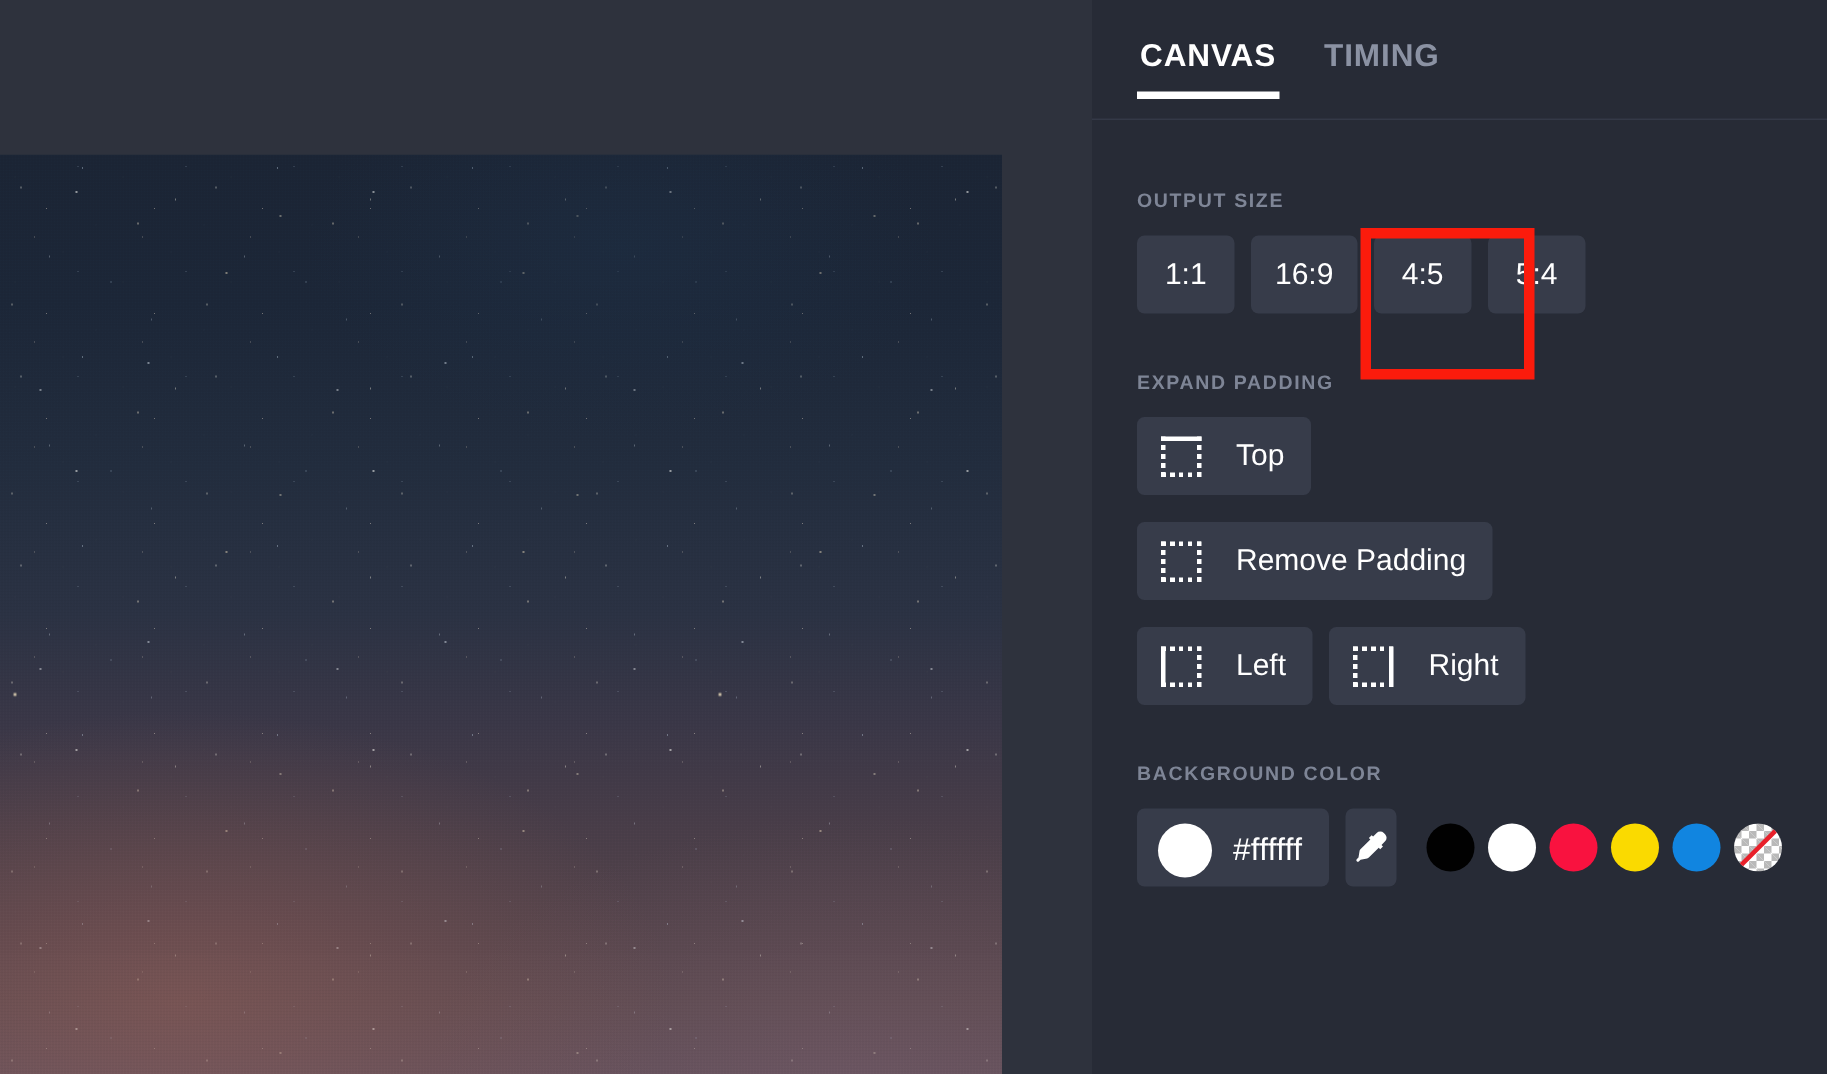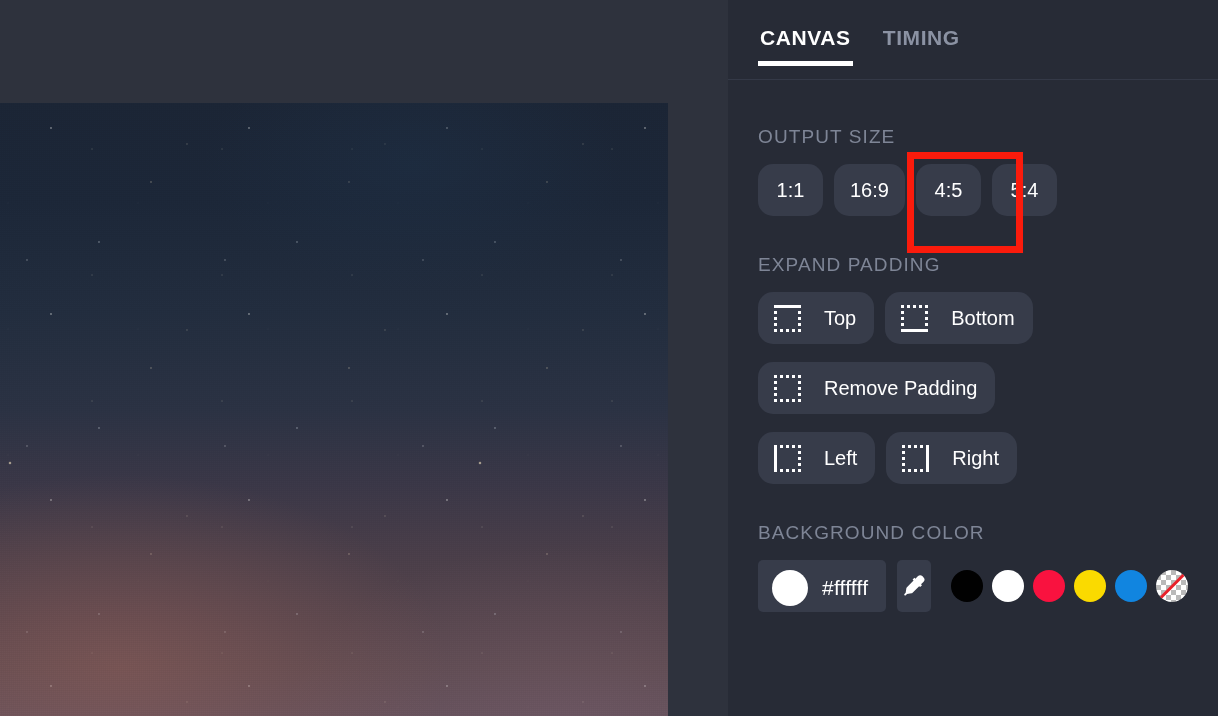--- a/index.html
+++ b/index.html
@@ -160,39 +160,39 @@
     bottom: 6px;
     height: 5px;
     background: #ffffff;
   }
 
   .panel-body {
     padding: 0 30px;
   }
 
   .section-title {
-    font-size: 19px;
+    font-size: 13px;
     letter-spacing: 1.1px;
     color: #7e8596;
     margin: 46px 0 16px 0;
-    font-weight: normal;
+    font-weight: bold;
     user-select: none;
   }
   .section-title.tight { margin-top: 38px; }
 
   .btn-row {
     display: flex;
     gap: 11px;
     flex-wrap: wrap;
   }
   .btn {
     background: #373c4a;
     color: #ffffff;
     border: none;
-    border-radius: 15px;
+    border-radius: 5px;
     font-family: "Liberation Sans", sans-serif;
     font-size: 20px;
     height: 52px;
     padding: 0 16px;
     display: inline-flex;
     align-items: center;
     justify-content: center;
     cursor: pointer;
     box-sizing: border-box;
     white-space: nowrap;
@@ -356,29 +356,20 @@
 
       <div class="btn-row">
         <button class="btn pad">
           <span class="padicon">
             <i class="e-t solid"></i>
               <i class="e-b dash-h"></i>
               <i class="e-l dash-v"></i>
               <i class="e-r dash-v"></i>
           </span>
           <span>Top</span>
-        </button>
-        <button class="btn pad">
-          <span class="padicon">
-            <i class="e-t dash-h"></i>
-              <i class="e-b solid"></i>
-              <i class="e-l dash-v"></i>
-              <i class="e-r dash-v"></i>
-          </span>
-          <span>Bottom</span>
         </button>
       </div>
 
       <div class="btn-row" style="margin-top:18px;">
         <button class="btn pad">
           <span class="padicon">
             <i class="e-t dash-h"></i>
               <i class="e-b dash-h"></i>
               <i class="e-l dash-v"></i>
               <i class="e-r dash-v"></i>

